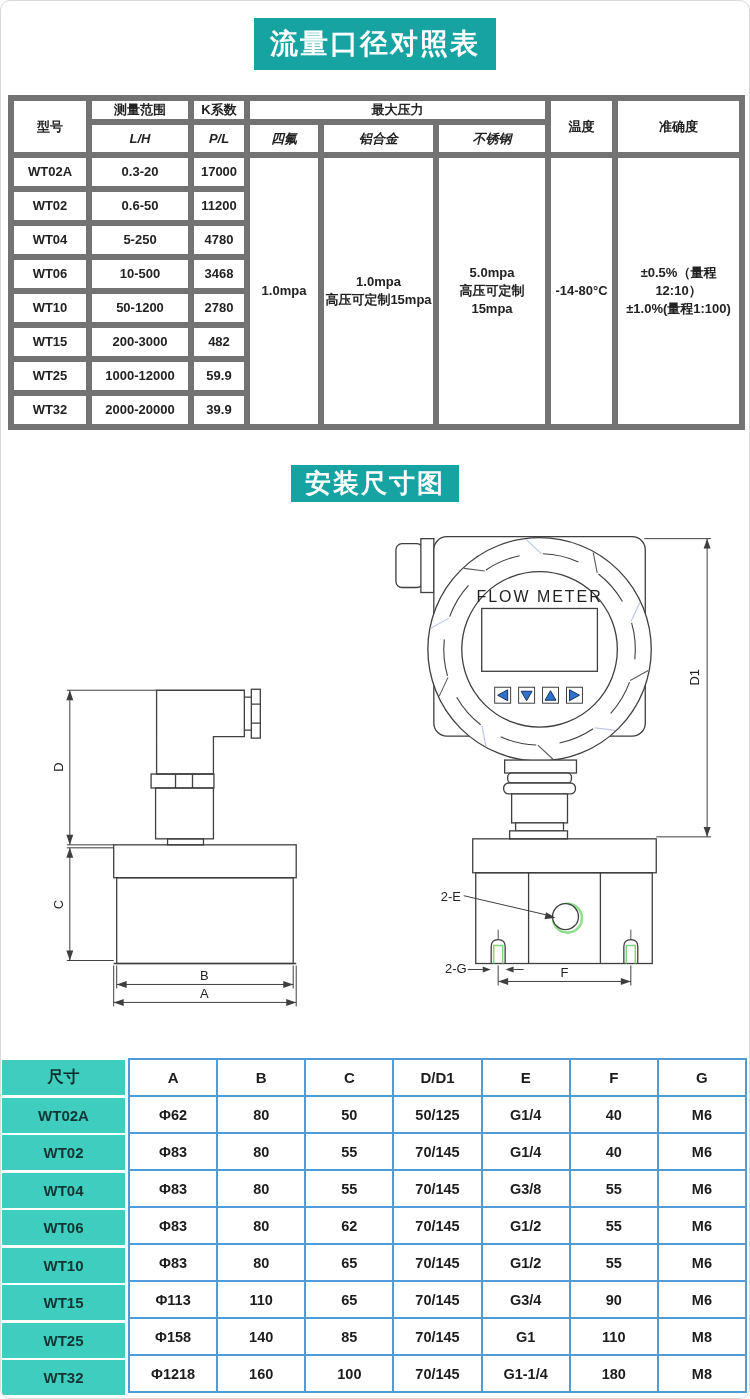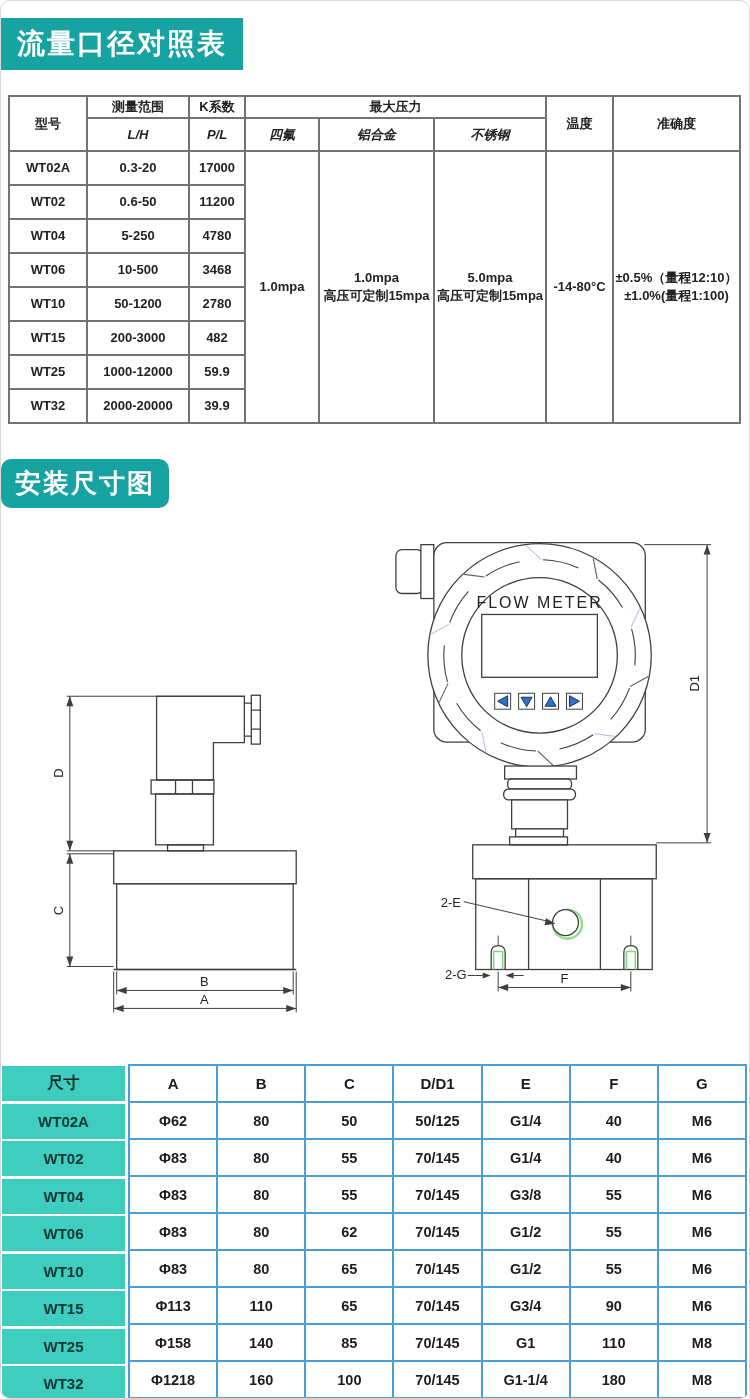--- a/index.html
+++ b/index.html
@@ -1,30 +1,30 @@
 <!DOCTYPE html>
 <html><head>
 <meta charset="utf-8">
 <style>
   * { margin:0; padding:0; box-sizing:border-box; }
   body { background:#fff; font-family:"Liberation Sans","DejaVu Sans",sans-serif; }
   .page { position:relative; width:750px; height:1399px; background:#fff;
           border:1px solid #d9d9d9; border-radius:10px; overflow:hidden; padding-top:17px; }
 
   
-  .badge-wrap { text-align:left; }
+  .badge-wrap { text-align:center; }
   .badge { display:inline-block; color:#fff; font-weight:bold; background:#16a3a1;
            letter-spacing:2px; }
   .badge.b1 { font-size:28px; padding:7px 16px; }
-  .badge.b2 { font-size:26px; padding:7px 14px;border-radius:10px; }
+  .badge.b2 { font-size:26px; padding:1px 14px; }
 
   
   table.spec { border-collapse:collapse; table-layout:fixed; margin:25px 0 0 7px;
                width:731px; }
-  table.spec th, table.spec td { border:2px solid #737373; text-align:center;
+  table.spec th, table.spec td { border:6px solid #737373; text-align:center;
                font-size:13px; font-weight:bold; color:#222; padding:0; }
   table.spec thead tr.h1 { height:22px; }
   table.spec thead tr.h2 { height:33px;font-style:italic; }
   table.spec tbody tr { height:34px; }
   table.spec td .ln { line-height:18px; }
   td.acc { text-align:center; }
 
   
   svg.draw { display:block; margin-top:3px; }
   svg.draw text { font-family:"Liberation Sans","DejaVu Sans",sans-serif; fill:#222; }

